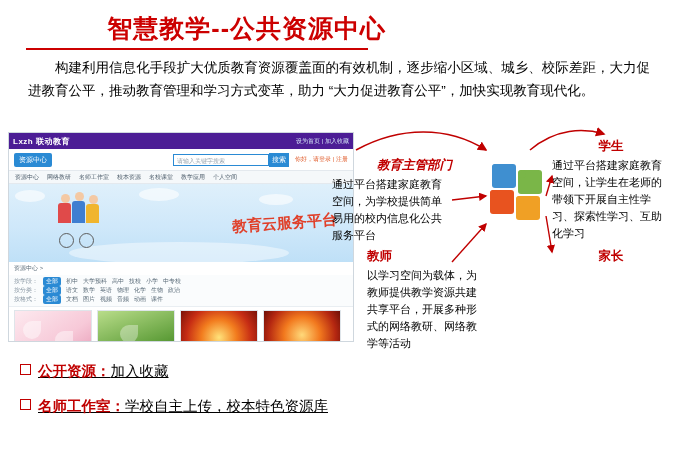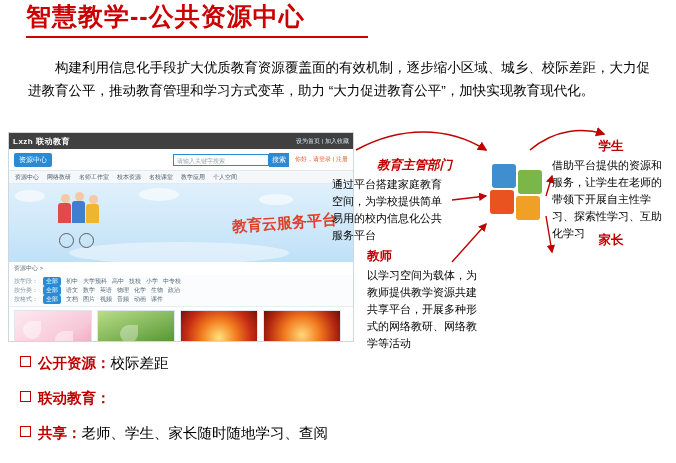--- a/index.html
+++ b/index.html
@@ -11,22 +11,23 @@
     height: 463px;
     background: #ffffff;
     font-family: "Liberation Sans", sans-serif;
     overflow: hidden;
     position: relative;
   }
   
   .title-wrap {
     position: absolute;
     left: 26px;
-    top: 0;
+    top: 12px;
     width: 360px;
+    text-align: right;
   }
   .title-text {
     font-size: 25px;
     font-weight: bold;
     color: #cc0000;
     letter-spacing: 1px;
     line-height: 32px;
     white-space: nowrap;
   }
   .title-underline {
@@ -55,21 +56,21 @@
     left: 8px;
     top: 132px;
     width: 344px;
     height: 208px;
     border: 1px solid #cfd7de;
     background: #ffffff;
     overflow: hidden;
   }
   .shot-topbar {
     height: 16px;
-    background: #404040;
+    background: #4c1d95;
     display: flex;
     align-items: center;
     padding: 0 4px;
     box-sizing: border-box;
   }
   .shot-topbar .logo {
     color: #fff;
     font-size: 8px;
     font-weight: bold;
     letter-spacing: .5px;
@@ -288,28 +289,29 @@
   .callout .bd {
     font-size: 11px;
     line-height: 17px;
     color: #000;
   }
   .c-edu { left: 332px; top: 157px; width: 120px; }
   .c-edu .hd { text-align: right; font-style: italic; }
   .c-teacher { left: 332px; top: 248px; width: 120px; margin-left: 35px; }
   .c-student { left: 552px; top: 138px; width: 118px; }
   .c-student .hd { text-align: center; }
-  .c-parent { left: 552px; top: 232px; width: 118px; }
+  .c-parent { left: 552px; top: 248px; width: 118px; }
   .c-parent .hd { text-align: center; }
   
   .bullets {
     position: absolute;
     left: 20px;
-    top: 352px;
+    top: 360px;
     width: 640px;
+    text-decoration: underline;
   }
   .bullet {
     display: flex;
     align-items: baseline;
     margin-bottom: 13px;
     font-size: 14.5px;
     line-height: 22px;
   }
   .box {
     width: 9px;
@@ -473,35 +475,31 @@
   <div class="bd">通过平台搭建家庭教育空间，为学校提供简单易用的校内信息化公共服务平台</div>
 </div>
 
 <div class="callout c-teacher">
   <div class="hd">教师</div>
   <div class="bd">以学习空间为载体，为教师提供教学资源共建共享平台，开展多种形式的网络教研、网络教学等活动</div>
 </div>
 
 <div class="callout c-student">
   <div class="hd">学生</div>
-  <div class="bd">借助平台提供的资源和服务，让学生在老师的带领下开展自主性学习、探索性学习、互助化学习</div>
+  <div class="bd">通过平台搭建家庭教育空间，让学生在老师的带领下开展自主性学习、探索性学习、互助化学习</div>
 </div>
 
 <div class="callout c-parent">
   <div class="hd">家长</div>
 </div>
 
 <div class="bullets">
   <div class="bullet">
     <span class="box"></span>
     <span class="k">公开资源：</span>
-    <span class="v">校际差距</span>
+    <span class="v">加入收藏</span>
   </div>
   <div class="bullet">
     <span class="box"></span>
-    <span class="k">联动教育：</span>
-  </div>
-  <div class="bullet">
-    <span class="box"></span>
-    <span class="k">共享：</span>
-    <span class="v">老师、学生、家长随时随地学习、查阅</span>
+    <span class="k">名师工作室：</span>
+    <span class="v">学校自主上传，校本特色资源库</span>
   </div>
 </div>
 
 </body></html>

